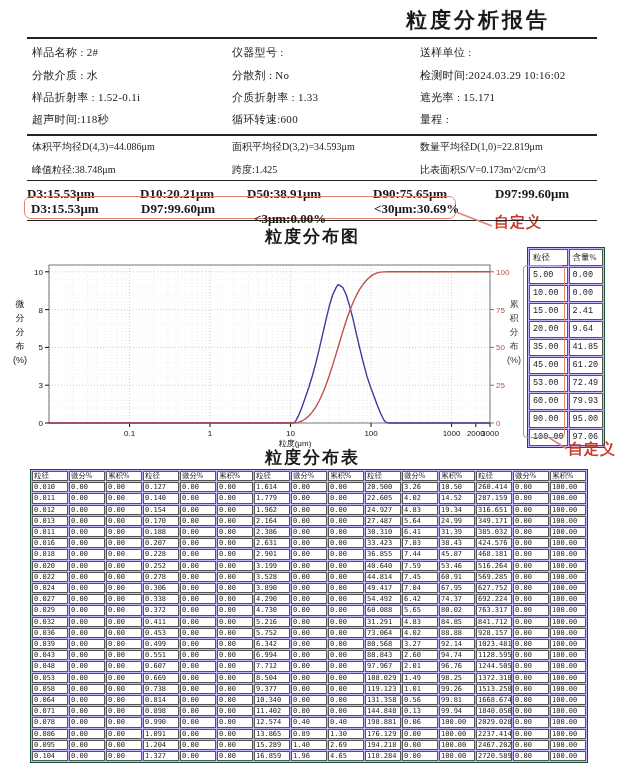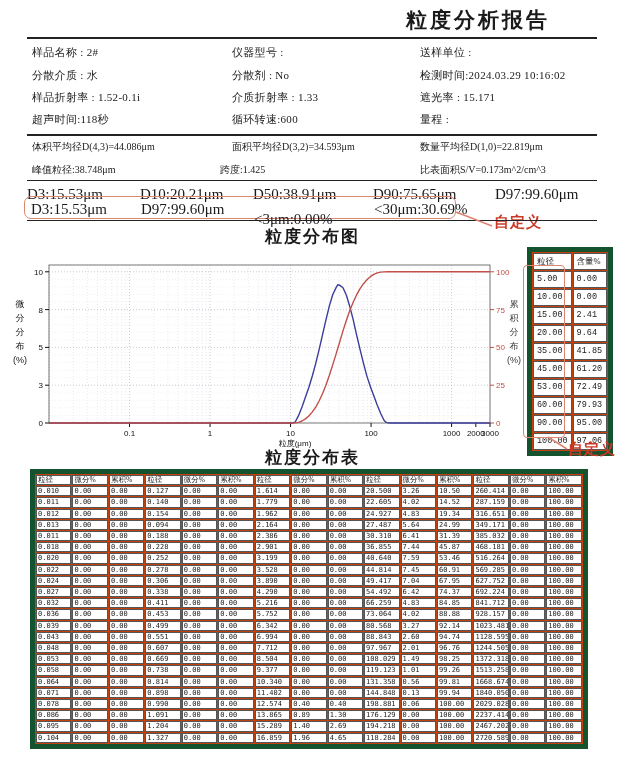--- a/index.html
+++ b/index.html
@@ -2,28 +2,28 @@
 <html><head>
 <meta charset="utf-8">
 <style>
   html,body{margin:0;padding:0;background:#888;}
   #page{position:relative;width:625px;height:776px;background:#ffffff;margin:0 auto;
         font-family:"Liberation Serif",serif;color:#1a1a1a;overflow:hidden;}
   .abs{position:absolute;white-space:nowrap;}
   .hline{position:absolute;left:27px;width:570px;background:#222;}
   .info{font-size:11px;letter-spacing:.3px;}
   .stat{font-size:10px;}
-  .dval{font-size:15px;}
+  .dval{font-size:13px;font-weight:bold;}
   #page-title{left:0;width:550px;top:6px;text-align:right;font-size:21px;font-weight:bold;letter-spacing:3px;}
   #custom-box1{left:24px;top:196px;width:430px;height:21px;border:1.5px solid #dc8672;border-radius:7px;}
   #custom-box2{left:523px;top:265px;width:40px;height:171px;border:1.5px solid #dc8672;border-radius:4px;}
   .redtag{color:#c93a28;font-size:15px;font-weight:bold;letter-spacing:1px;}
   .sec-title{left:0;width:625px;text-align:center;font-size:17px;font-weight:bold;letter-spacing:2px;}
   
-  table.rep{border-collapse:separate;border-spacing:1px;background:#c2410c;border:5px solid #14532d;}
+  table.rep{border-collapse:separate;border-spacing:1px;background:#c4b5fd;border:1px solid #14532d;}
   table.rep td,table.rep th{border:1px solid #555;background:#fff;font-weight:normal;text-align:left;}
   #side-table{position:absolute;left:527px;top:247px;}
   #side-table td,#side-table th{font-size:8.5px;line-height:13px;padding:1px 3px;width:26px;
         font-family:Liberation Mono, monospace;}
   #side-table th{font-family:"Liberation Serif",serif;}
   #dist-table{position:absolute;left:30px;top:469px;table-layout:fixed;width:558px;}
   #dist-table td,#dist-table th{font-size:7px;line-height:8.2px;padding:0 1px;overflow:hidden;
         font-family:"DejaVu Sans Mono",monospace;}
   #dist-table th{font-size:7.5px;font-family:"Liberation Serif",serif;}
   svg text{font-family:"Liberation Sans",sans-serif;}
@@ -51,30 +51,30 @@
     <span class="abs info" style="left:420px;top:112px">量程 :</span>
   </div>
 
   <div class="hline" style="top:134px;height:2px;"></div>
 
   <div>
     <span class="abs stat" style="left:32px;top:140px">体积平均径D(4,3)=44.086μm</span>
     <span class="abs stat" style="left:232px;top:140px">面积平均径D(3,2)=34.593μm</span>
     <span class="abs stat" style="left:420px;top:140px">数量平均径D(1,0)=22.819μm</span>
     <span class="abs stat" style="left:32px;top:163px">峰值粒径:38.748μm</span>
-    <span class="abs stat" style="left:220px;top:163px">跨度:1.425</span>
+    <span class="abs stat" style="left:232px;top:163px">跨度:1.425</span>
     <span class="abs stat" style="left:420px;top:163px">比表面积S/V=0.173m^2/cm^3</span>
   </div>
 
   <div class="hline" style="top:180px;height:1px;"></div>
 
   <div>
     <span class="abs dval" style="left:27px;top:186px">D3:15.53μm</span>
     <span class="abs dval" style="left:140px;top:186px">D10:20.21μm</span>
-    <span class="abs dval" style="left:253px;top:186px">D50:38.91μm</span>
+    <span class="abs dval" style="left:247px;top:186px">D50:38.91μm</span>
     <span class="abs dval" style="left:373px;top:186px">D90:75.65μm</span>
     <span class="abs dval" style="left:495px;top:186px">D97:99.60μm</span>
   </div>
 
   <div id="custom-box1" class="abs"></div>
   <div>
     <span class="abs dval" style="left:31px;top:201px">D3:15.53μm</span>
     <span class="abs dval" style="left:141px;top:201px">D97:99.60μm</span>
     <span class="abs dval" style="left:254px;top:211px">&lt;3μm:0.00%</span>
     <span class="abs dval" style="left:374px;top:201px">&lt;30μm:30.69%</span>
@@ -327,21 +327,21 @@
           <td>4.83</td>
           <td>19.34</td>
           <td>316.651</td>
           <td>0.00</td>
           <td>100.00</td>
         </tr>
         <tr>
           <td>0.013</td>
           <td>0.00</td>
           <td>0.00</td>
-          <td>0.094</td>
+          <td>0.170</td>
           <td>0.00</td>
           <td>0.00</td>
           <td>2.164</td>
           <td>0.00</td>
           <td>0.00</td>
           <td>27.487</td>
           <td>5.64</td>
           <td>24.99</td>
           <td>349.171</td>
           <td>0.00</td>
@@ -358,20 +358,37 @@
           <td>0.00</td>
           <td>0.00</td>
           <td>30.310</td>
           <td>6.41</td>
           <td>31.39</td>
           <td>385.032</td>
           <td>0.00</td>
           <td>100.00</td>
         </tr>
         <tr>
+          <td>0.016</td>
+          <td>0.00</td>
+          <td>0.00</td>
+          <td>0.207</td>
+          <td>0.00</td>
+          <td>0.00</td>
+          <td>2.631</td>
+          <td>0.00</td>
+          <td>0.00</td>
+          <td>33.423</td>
+          <td>7.03</td>
+          <td>38.43</td>
+          <td>424.576</td>
+          <td>0.00</td>
+          <td>100.00</td>
+        </tr>
+        <tr>
           <td>0.018</td>
           <td>0.00</td>
           <td>0.00</td>
           <td>0.228</td>
           <td>0.00</td>
           <td>0.00</td>
           <td>2.901</td>
           <td>0.00</td>
           <td>0.00</td>
           <td>36.855</td>
@@ -443,30 +460,47 @@
           <td>0.00</td>
           <td>0.00</td>
           <td>54.492</td>
           <td>6.42</td>
           <td>74.37</td>
           <td>692.224</td>
           <td>0.00</td>
           <td>100.00</td>
         </tr>
         <tr>
+          <td>0.029</td>
+          <td>0.00</td>
+          <td>0.00</td>
+          <td>0.372</td>
+          <td>0.00</td>
+          <td>0.00</td>
+          <td>4.730</td>
+          <td>0.00</td>
+          <td>0.00</td>
+          <td>60.088</td>
+          <td>5.65</td>
+          <td>80.02</td>
+          <td>763.317</td>
+          <td>0.00</td>
+          <td>100.00</td>
+        </tr>
+        <tr>
           <td>0.032</td>
           <td>0.00</td>
           <td>0.00</td>
           <td>0.411</td>
           <td>0.00</td>
           <td>0.00</td>
           <td>5.216</td>
           <td>0.00</td>
           <td>0.00</td>
-          <td>66.259</td>
+          <td>31.291</td>
           <td>4.83</td>
           <td>84.85</td>
           <td>841.712</td>
           <td>0.00</td>
           <td>100.00</td>
         </tr>
         <tr>
           <td>0.036</td>
           <td>0.00</td>
           <td>0.00</td>

